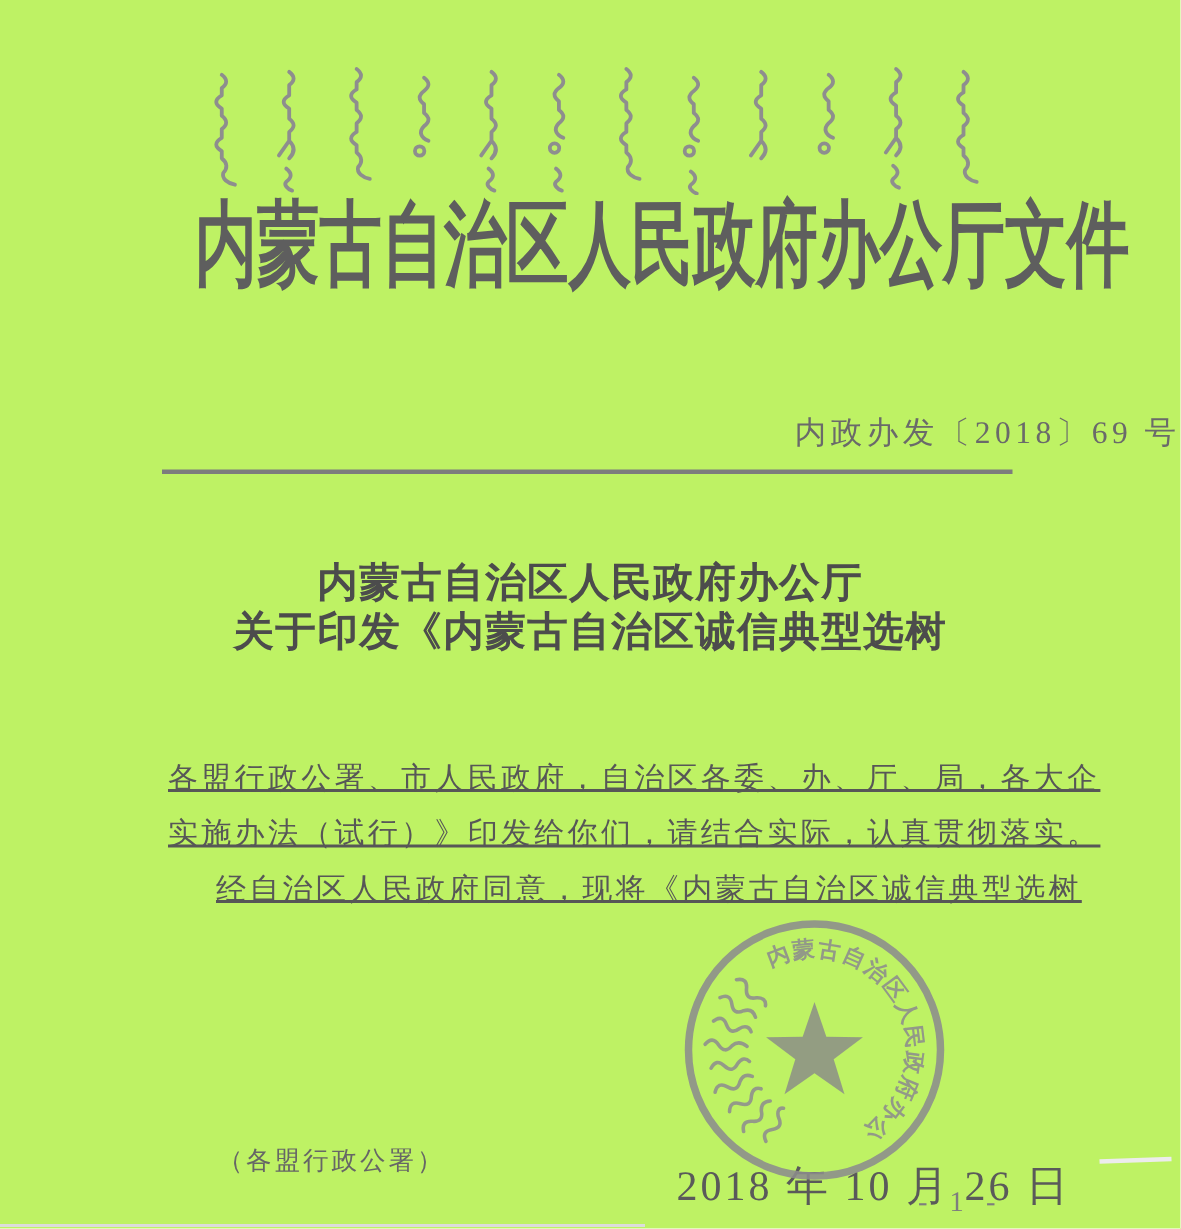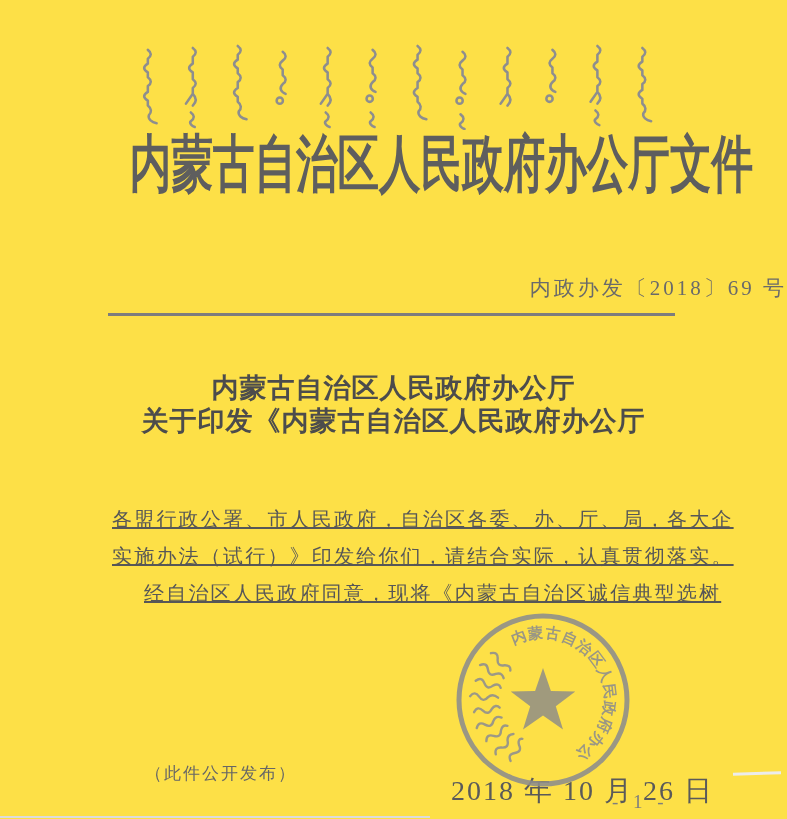--- a/index.html
+++ b/index.html
@@ -1,18 +1,18 @@
 <!DOCTYPE html>
 <html><head>
 <meta charset="utf-8">
 <style>
   html,body { margin:0; padding:0; background:#ffffff; }
   .page {
     position:relative; width:787px; height:819px;
-    background:#fde047; overflow:hidden;
+    background:#bef264; overflow:hidden;
     font-family:"Liberation Serif","DejaVu Serif",serif;
     color:#575757;
   }
 
   
   .mongolian-row { position:absolute; left:132px; top:44px; width:534px; height:86px; }
   .mongolian-row path, .mongolian-row circle {
     stroke:#8e8e8e; fill:none; stroke-width:2.6; stroke-linecap:round; stroke-linejoin:round;
   }
 
@@ -112,21 +112,21 @@
   </svg>
 
   <h1 class="org-title">内蒙古自治区人民政府办公厅文件</h1>
 
   <div class="doc-number">内政办发〔2018〕69 号</div>
 
   <div class="header-rule"></div>
 
   <div class="doc-title">
     <div>内蒙古自治区人民政府办公厅</div>
-    <div>关于印发《内蒙古自治区人民政府办公厅</div>
+    <div>关于印发《内蒙古自治区诚信典型选树</div>
   </div>
 
   <div class="body-text">
     <div class="line">各盟行政公署、市人民政府，自治区各委、办、厅、局，各大企</div>
     <div class="line">实施办法（试行）》印发给你们，请结合实际，认真贯彻落实。</div>
     <div class="line indent">经自治区人民政府同意，现将《内蒙古自治区诚信典型选树</div>
   </div>
 
   <div class="issue-date">2018 年 10 月 26 日</div>
 
@@ -163,19 +163,19 @@
         </g>
       <g transform="rotate(-139 110 110)">
           <path class="mg-mark" d="M110,38 c4,3 4,6 0,9 c-4,3 -4,6 0,9 c3,3 3,6 0,9"></path>
         </g>
       <g transform="rotate(-152 110 110)">
           <path class="mg-mark" d="M110,41 c4,3 4,6 0,9 c-4,3 -4,6 0,9 c3,3 3,6 0,7"></path>
         </g>
     </g>
   </svg>
 
-  <div class="footer-note">（此件公开发布）</div>
+  <div class="footer-note">（各盟行政公署）</div>
   <div class="page-number">- 1 -</div>
 
   <div class="scan-edge-bottom"></div>
   <div class="scan-mark-right"></div>
 
 </div>
 
 </body></html>

